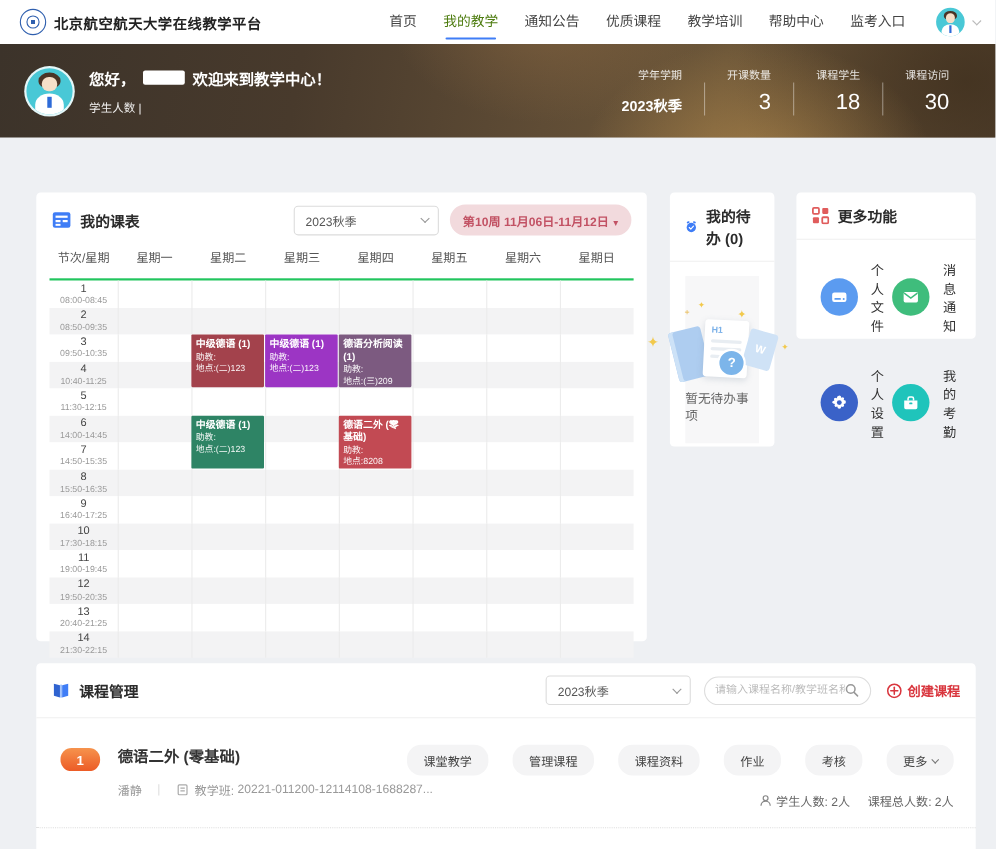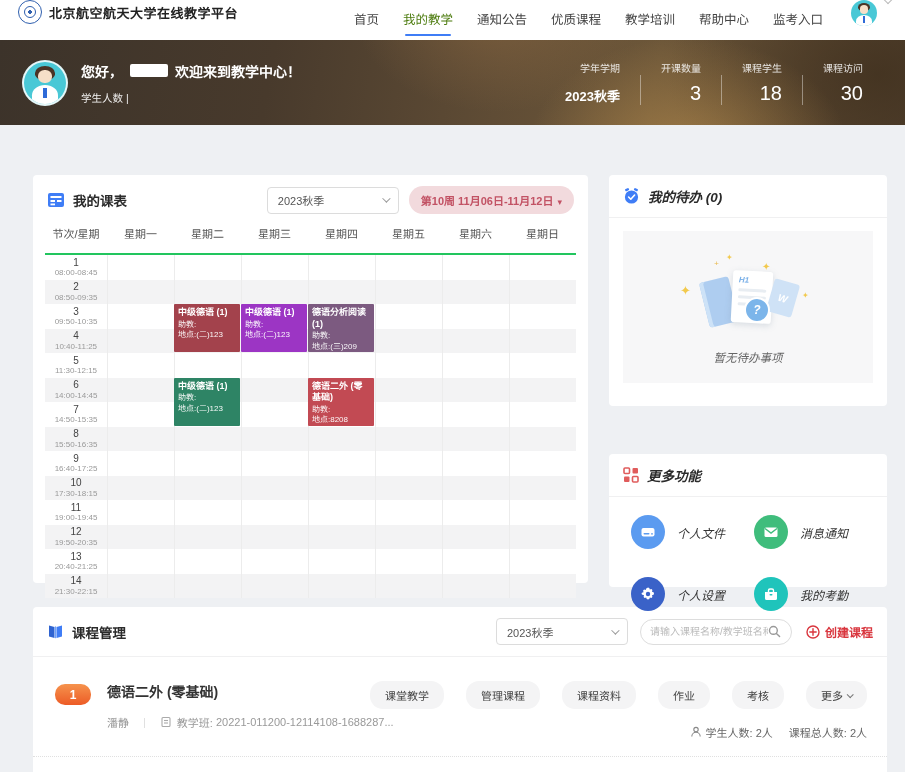--- a/index.html
+++ b/index.html
@@ -1,20 +1,20 @@
 <!DOCTYPE html>
 <html lang="zh-CN"><head>
 <meta charset="utf-8">
 <style>
   * { margin:0; padding:0; box-sizing:border-box; }
   html,body { width:905px; height:772px; overflow:hidden; }
   body { background:#eef0f3; font-family:"Liberation Sans","DejaVu Sans",sans-serif; color:#333; }
 
   
-  .topbar { height:40px; background:#fff; display:flex; align-items:flex-start; padding:0 14px 0 18px; }
+  .topbar { height:40px; background:#fff; display:flex; align-items:center; padding:0 14px 0 18px; }
   .brand { display:flex; align-items:center; gap:7px; }
   .logo { width:24px; height:24px; border-radius:50%; border:1.5px solid #2f5fae; background:#fff;
           display:flex; align-items:center; justify-content:center; }
   .logo-inner { width:12px; height:12px; border-radius:50%; border:1px solid #2f5fae; background:
       radial-gradient(circle at 50% 50%, #2f5fae 0 2px, transparent 2px); }
   .brand-name { font-size:13px; font-weight:bold; color:#222; letter-spacing:.5px; }
   .nav { margin-left:auto; display:flex; align-items:center; height:40px; }
   .nav-item { font-size:12.5px; color:#444; margin:0 12px; height:40px; line-height:40px; position:relative; cursor:pointer; }
   .nav-item.active { color:#4d7c0f; }
   .nav-item.active::after { content:""; position:absolute; left:2px; right:2px; bottom:4px; height:2px; background:#3f7df6; border-radius:1px; }
@@ -74,21 +74,21 @@
   .tt-row.alt { background:#f3f3f4; }
   .tt-pcell { flex:0 0 62px; display:flex; flex-direction:column; align-items:center; justify-content:center; line-height:1.15; }
   .tt-pnum { font-size:10px; color:#444; }
   .tt-ptime { font-size:8px; color:#999; }
   .tt-dcell { flex:0 0 67px; border-left:1px solid #ececec; }
   .tt-event { position:absolute; color:#fff; padding:3px 4px 0; overflow:hidden; line-height:1.3; border-radius:1px; cursor:pointer; }
   .tt-event .t { font-size:9px; font-weight:bold; margin-bottom:1px; }
   .tt-event .l { font-size:8px; opacity:.95; }
 
   
-  .rightcol { width:278px; display:flex; flex-direction:column; gap:20px;font-style:italic; }
+  .rightcol { width:278px; display:flex; flex-direction:row; gap:20px; }
   .todo-card { height:231px; }
   .head-sep { border-bottom:1px solid #f0f0f1; }
   .todo-body { padding:13px 14px; }
   .todo-empty { background:#f7f7f8; height:152px; position:relative; display:flex; align-items:flex-end; justify-content:center; padding-bottom:18px; }
   .empty-text { font-size:11.5px; color:#666; }
   .illus { position:absolute; left:50%; top:22px; width:140px; height:86px; transform:translateX(-50%); }
   .illus .book { position:absolute; left:26px; top:26px; width:30px; height:46px; background:#aecdf0; border-radius:3px;
                  transform:rotate(-14deg); box-shadow:inset 4px 0 0 #cde2f7; }
   .illus .doc { position:absolute; left:54px; top:18px; width:40px; height:52px; background:#fff; border-radius:3px;
                 transform:rotate(3deg); box-shadow:0 2px 6px rgba(120,140,160,.25); padding:5px 6px; }

